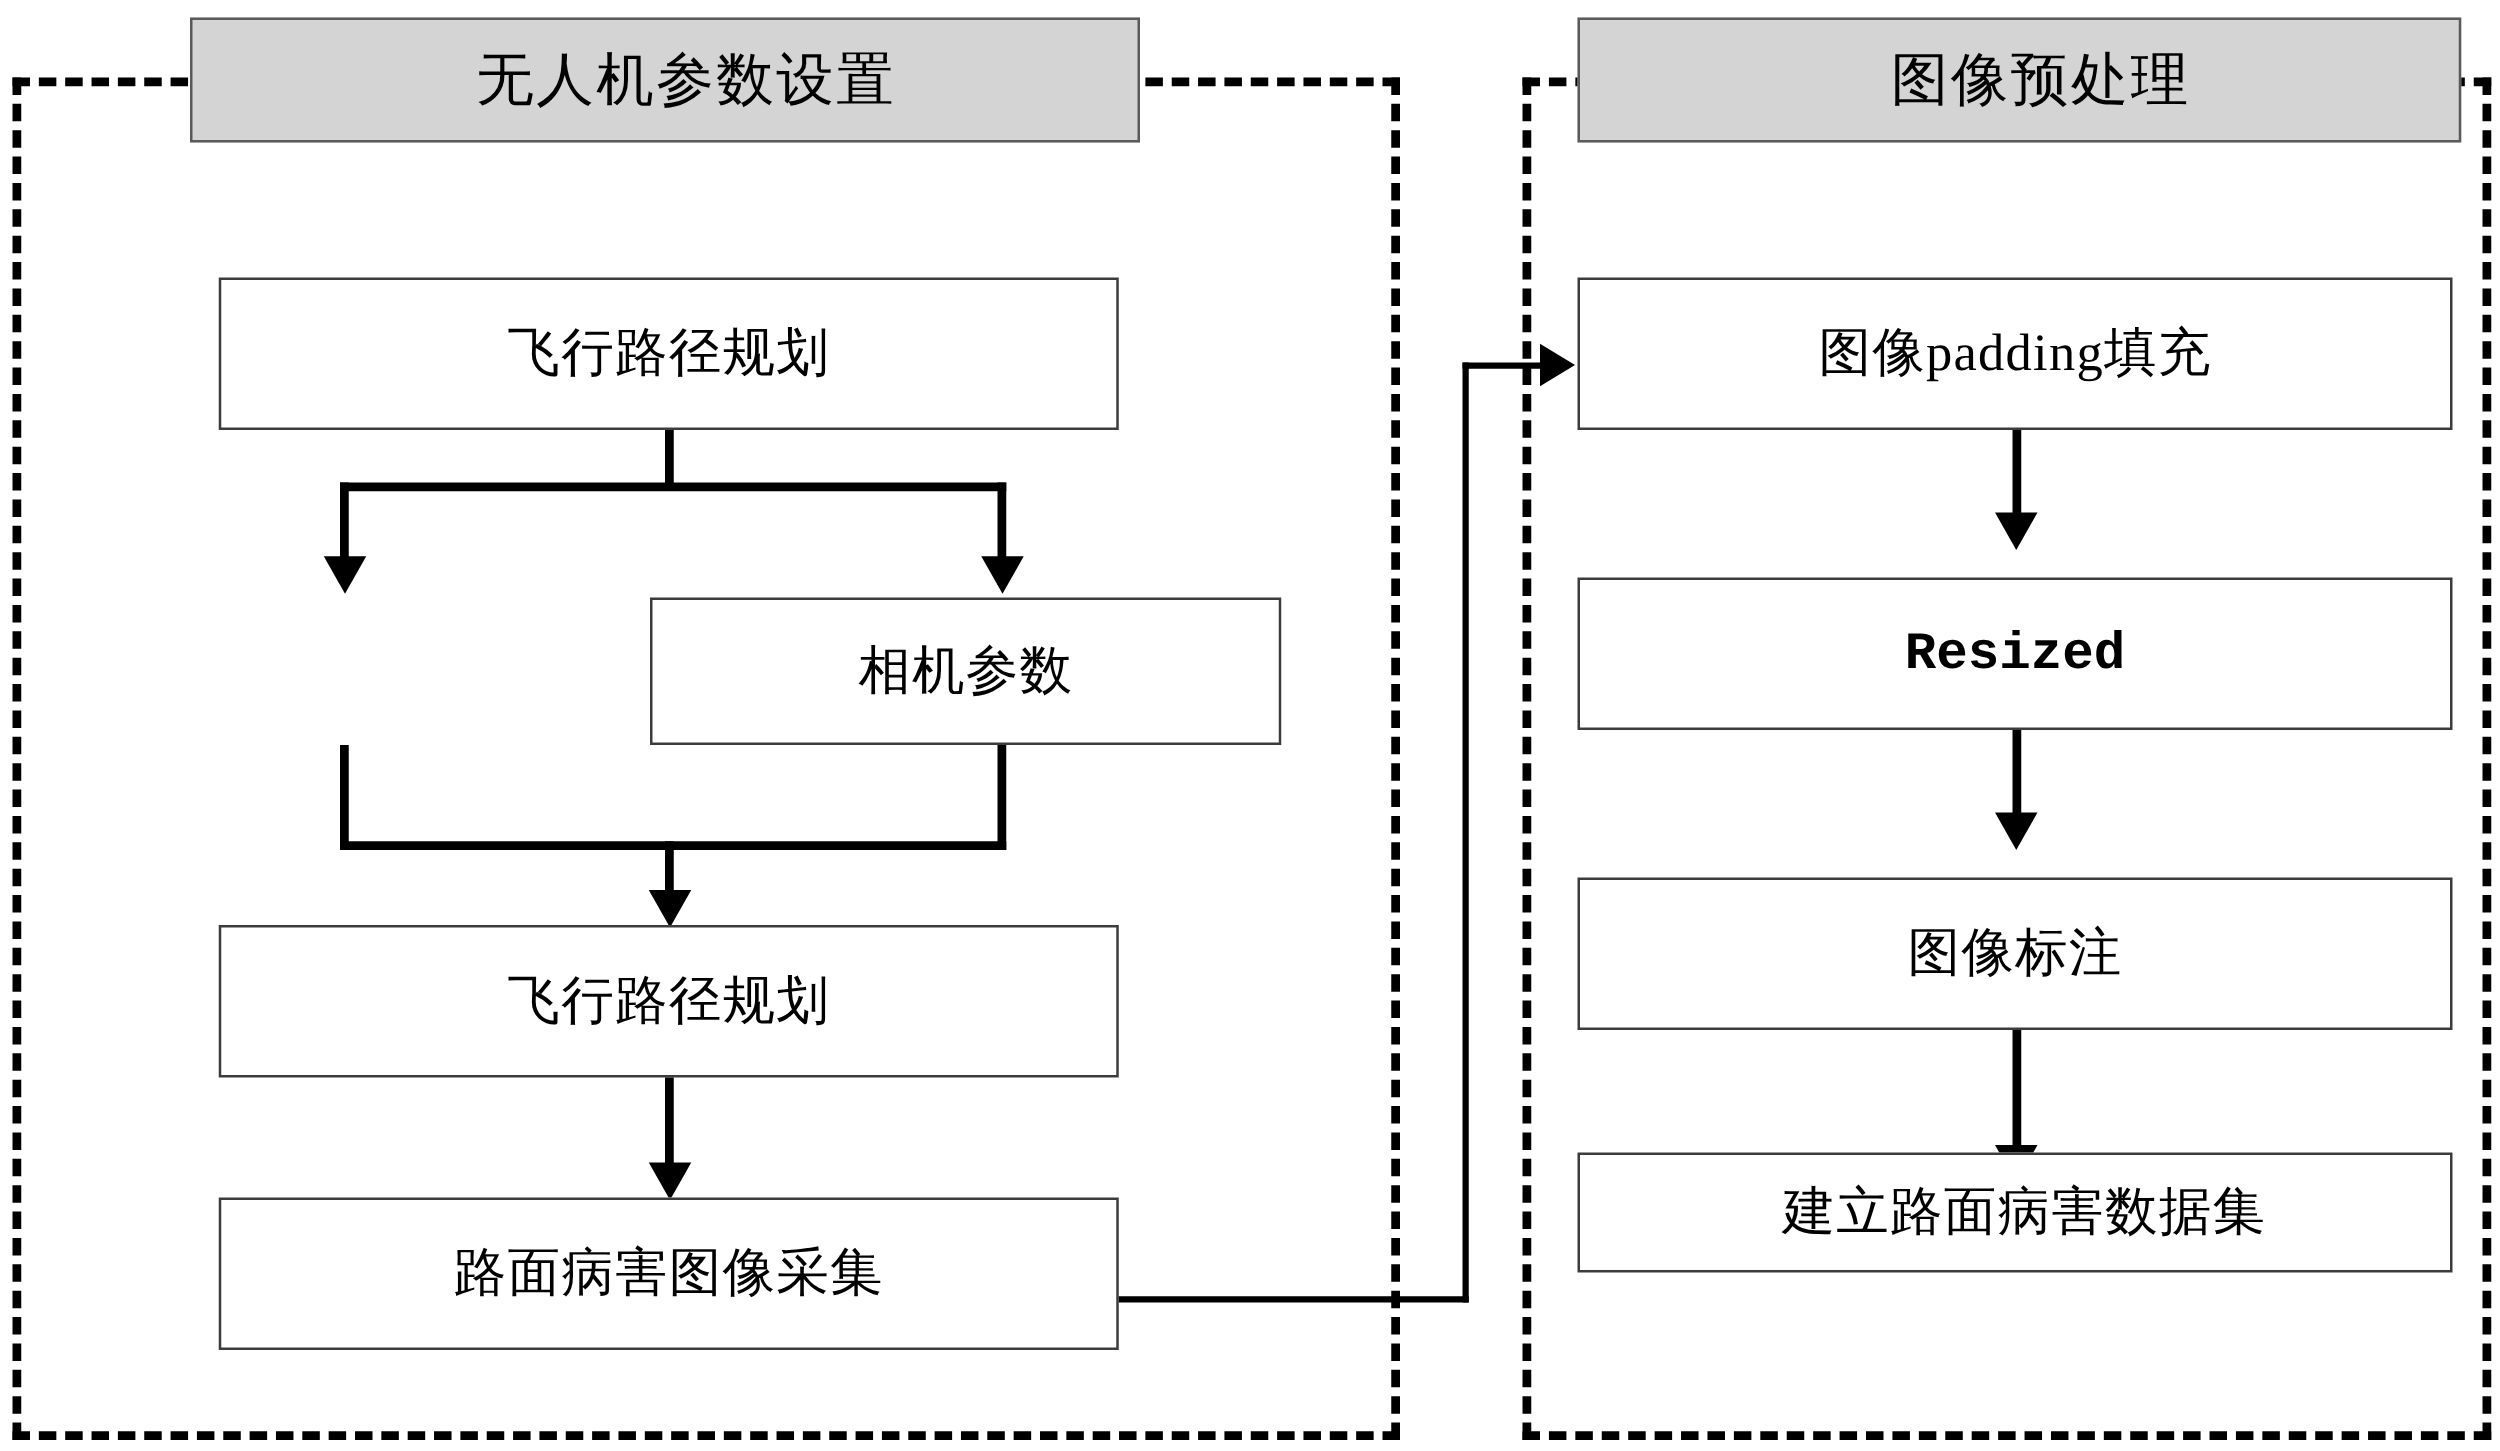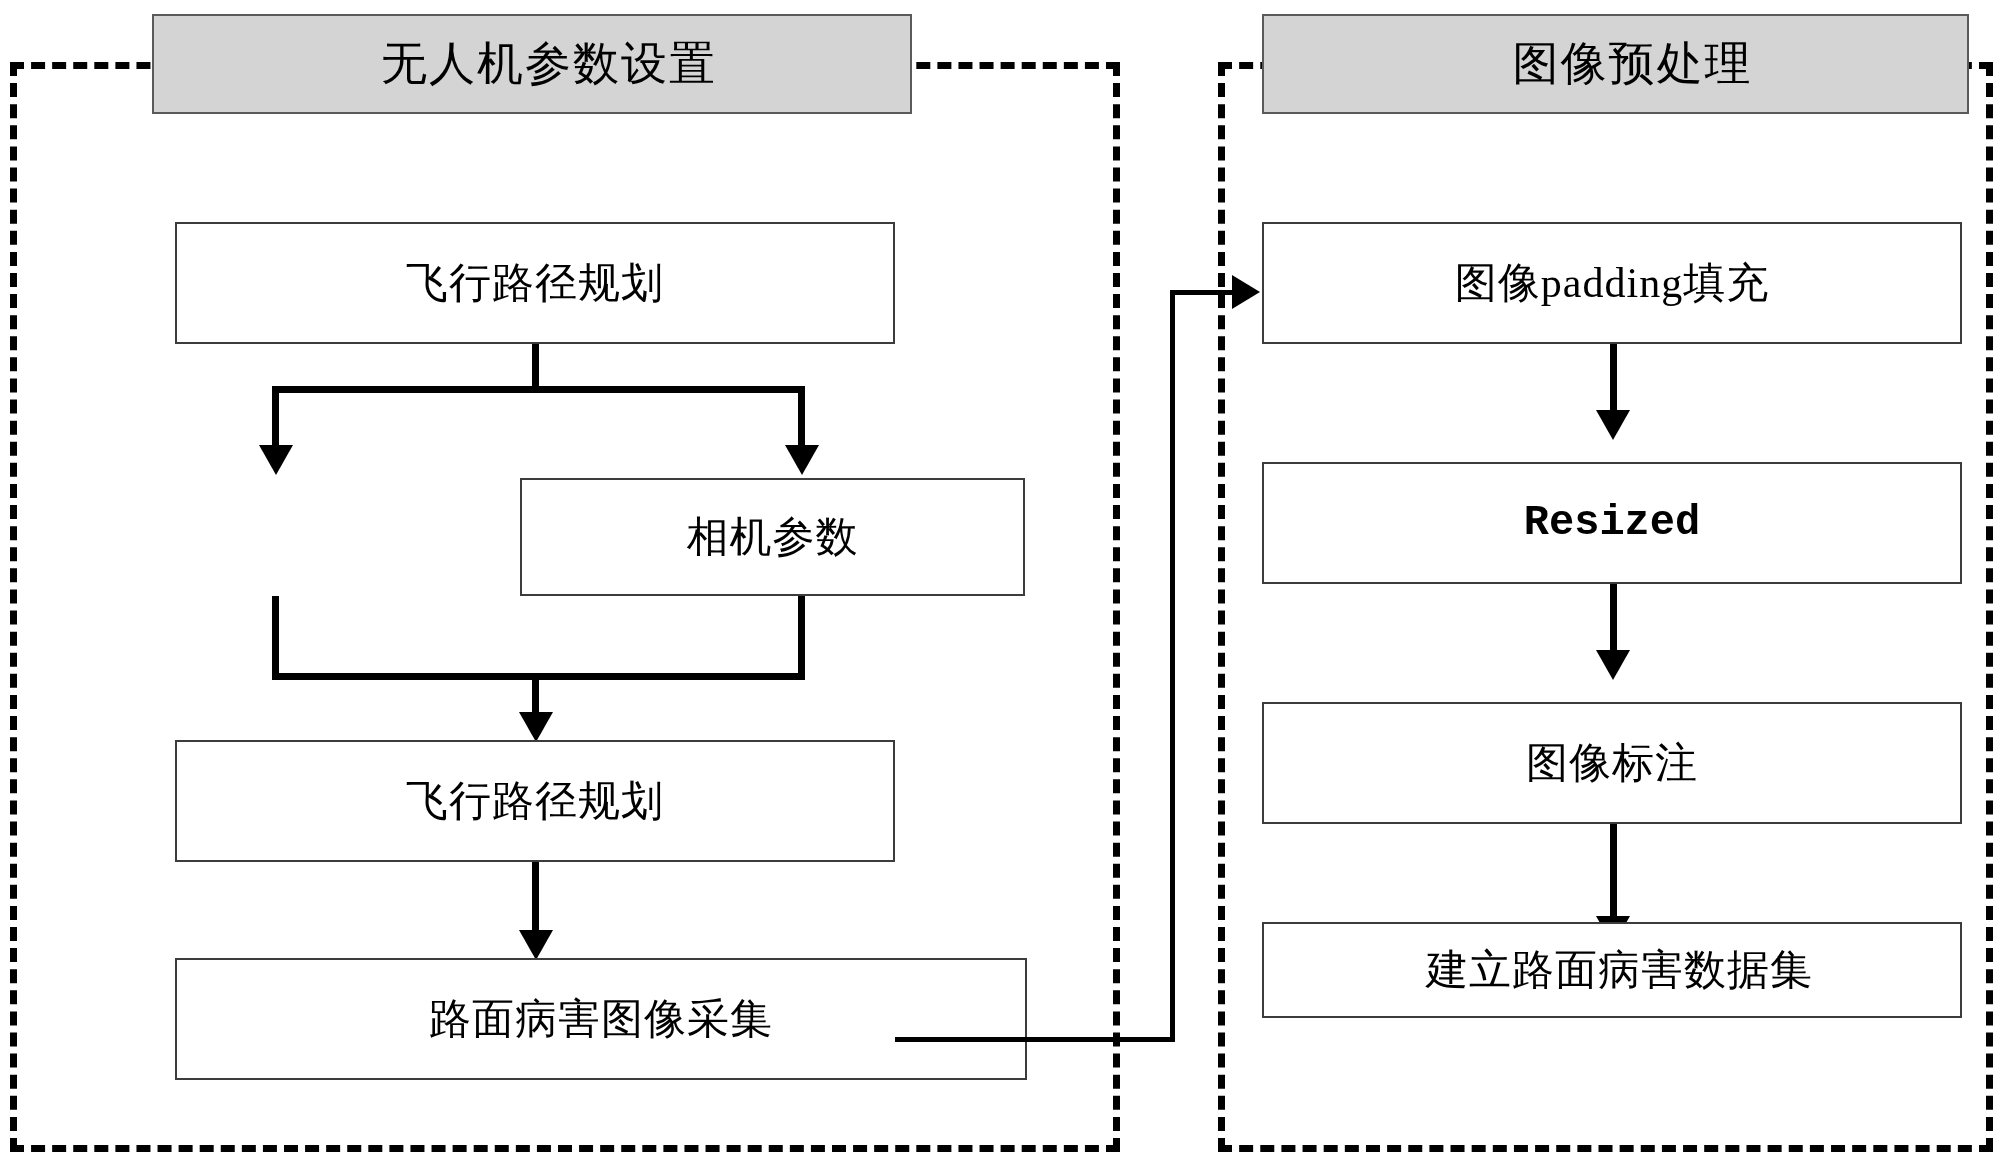--- a/index.html
+++ b/index.html
@@ -117,21 +117,21 @@
   <div class="vline thick" style="left:798px; top:596px; height:84px;"></div>
   <div class="hline thick" style="left:272px; top:673px; width:533px;"></div>
   <div class="vline" style="left:532px; top:673px; width:7px; height:52px;"></div>
   <div class="arrow-down" style="left:519px; top:712px;"></div>
 
   <div class="node" style="left:175px; top:740px; width:720px; height:122px;">飞行路径规划</div>
 
   <div class="vline" style="left:532px; top:862px; width:7px; height:82px;"></div>
   <div class="arrow-down" style="left:519px; top:930px;"></div>
 
-  <div class="node" style="left:175px; top:958px; width:852px; height:122px;">路面病害图像采集</div>
+  <div class="node" style="left:175px; top:958px; width:720px; height:122px;">路面病害图像采集</div>
 
   <div class="hline" style="left:895px; top:1037px; width:280px;"></div>
   <div class="vline" style="left:1170px; top:290px; width:5px; height:752px;"></div>
   <div class="hline" style="left:1170px; top:290px; width:65px;"></div>
   <div class="arrow-right" style="left:1232px; top:275px;"></div>
 
   <div class="group-frame" style="left:1218px; top:62px; width:775px; height:1090px;"></div>
 
   <div class="group-header" style="left:1262px; top:14px; width:707px; height:100px;">图像预处理</div>
 

